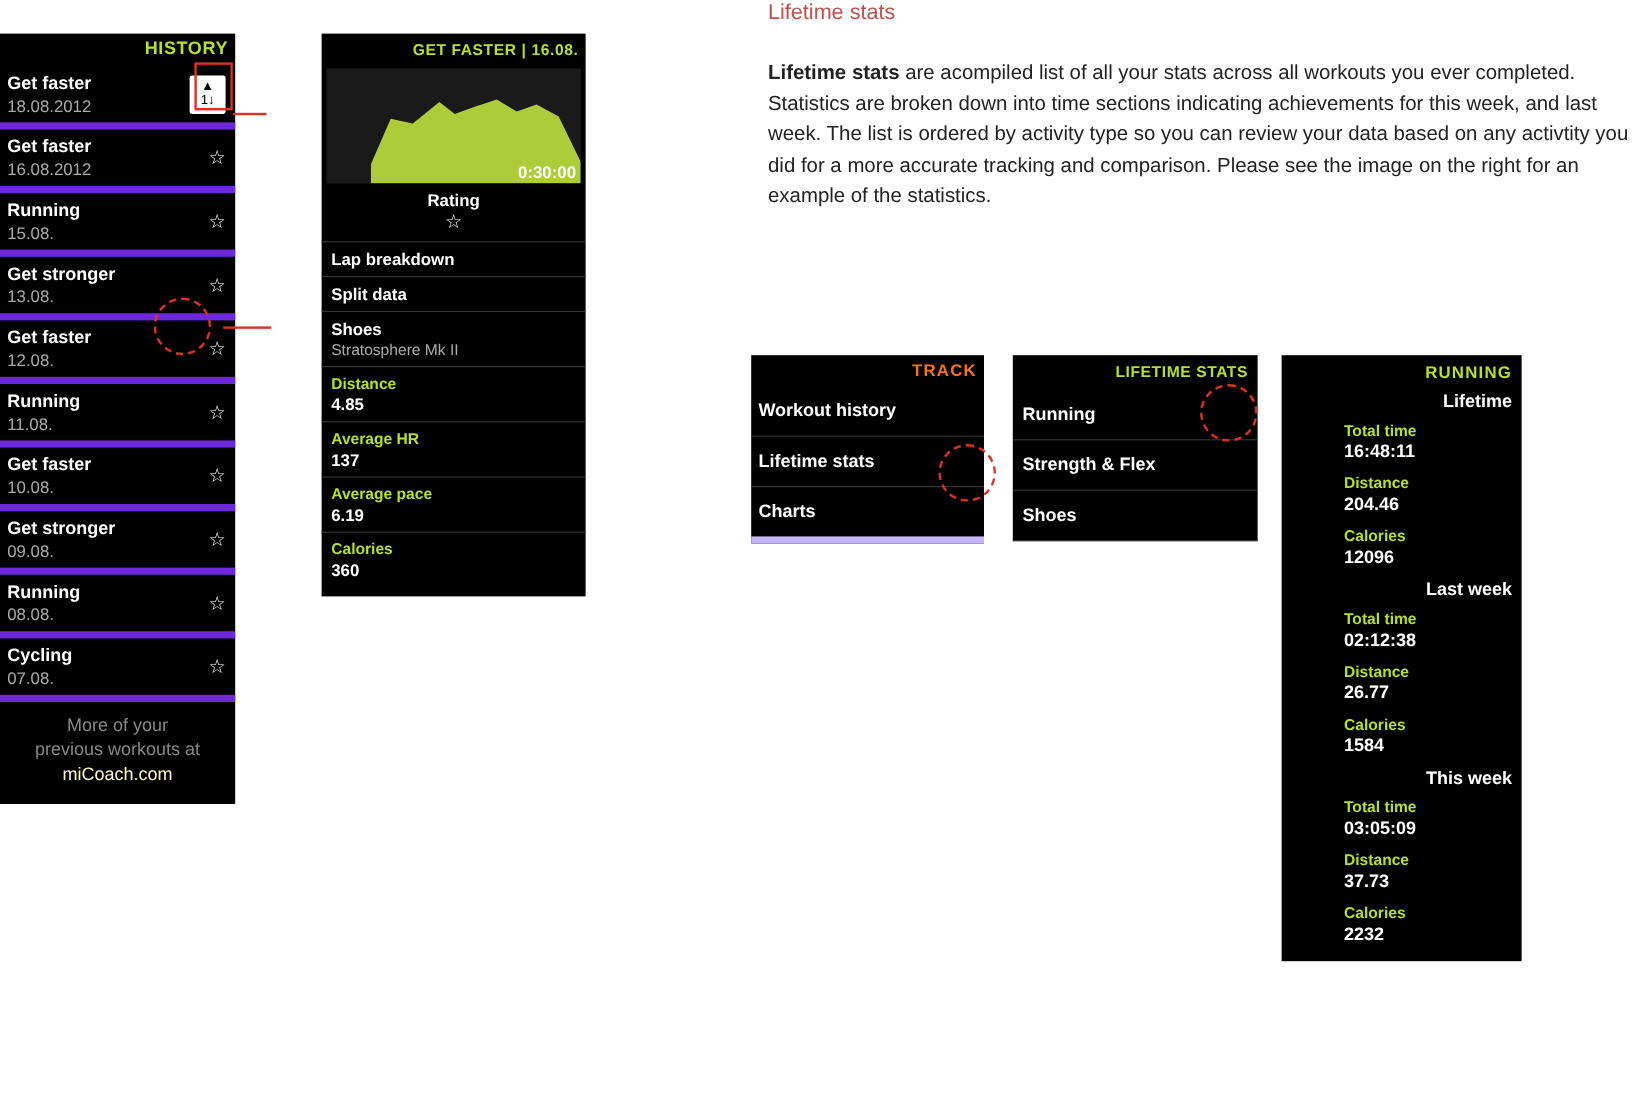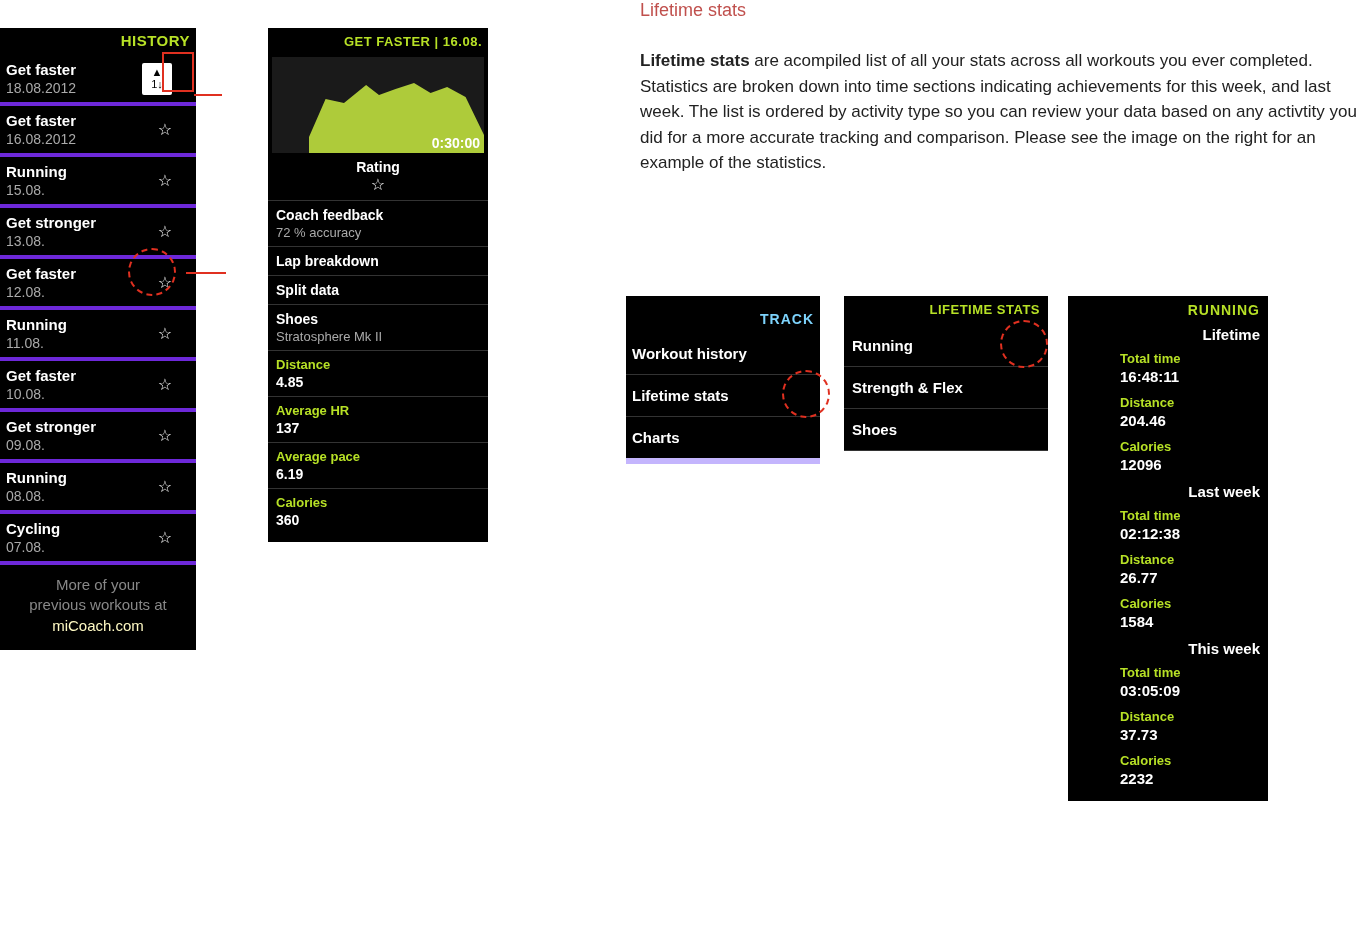--- a/index.html
+++ b/index.html
@@ -23,22 +23,22 @@
     color: #b7e126;
     font-weight: bold;
     font-size: 15px;
     padding: 4px 6px 6px 0;
     letter-spacing: .5px;
   }
   .hx-row {
     display: flex;
     align-items: center;
     justify-content: space-between;
-    border-bottom: 4px solid #6d28d9;
-    padding: 6px 24px 6px 6px;
+    border-bottom: 6px solid #6d28d9;
+    padding: 6px 8px 6px 6px;
   }
   .hx-row:last-of-type { border-bottom: none; }
   .hx-text .title { font-weight: bold; font-size: 15px; }
   .hx-text .date  { color: #aaa; font-size: 14px; margin-top: 2px; }
   .hx-icon { font-size: 16px; color: #fff; }
   .hx-iconbox {
     background: #fff;
     color: #000;
     width: 30px; height: 32px;
     display: flex; flex-direction: column;
@@ -105,22 +105,22 @@
   }
   #para-body {
     position: absolute; left: 640px; top: 48px; width: 728px;
     color: #222; font-size: 17px; line-height: 1.5;
   }
   #para-body .b { font-weight: bold; }
 
   
   #col-track { left: 626px; top: 296px; width: 194px; }
   .tr-header {
-    text-align: right; color: #7dd3fc; font-weight: bold;
-    font-size: 14px; padding: 15px 6px 6px 0; letter-spacing: 1px;
+    text-align: right; color: #f97316; font-weight: bold;
+    font-size: 14px; padding: 4px 6px 6px 0; letter-spacing: 1px;
   }
   .tr-item {
     border-bottom: 1px solid #333;
     padding: 12px 6px;
     font-weight: bold; font-size: 15px;
   }
   .tr-item:last-child { border-bottom: 6px solid #c4b5fd; }
 
   
   #col-lts { left: 844px; top: 296px; width: 204px; }
@@ -248,24 +248,20 @@
       <polygon fill="#aecb3a" points="0,96 0,80 18,42 38,46 62,28 76,38 94,32 114,26 132,36 150,30 170,40 190,78 190,96"></polygon>
     </svg>
     <div class="dt-time">0:30:00</div>
   </div>
 
   <div class="dt-row dt-rating">
     <span class="dt-lbl">Rating</span>
     <span class="hx-icon">☆</span>
   </div>
   <div class="dt-row">
-    <div class="dt-lbl">Coach feedback</div>
-    <div class="dt-sub">72 % accuracy</div>
-  </div>
-  <div class="dt-row">
     <div class="dt-lbl">Lap breakdown</div>
   </div>
   <div class="dt-row">
     <div class="dt-lbl">Split data</div>
   </div>
   <div class="dt-row">
     <div class="dt-lbl">Shoes</div>
     <div class="dt-sub">Stratosphere Mk II</div>
   </div>
 

